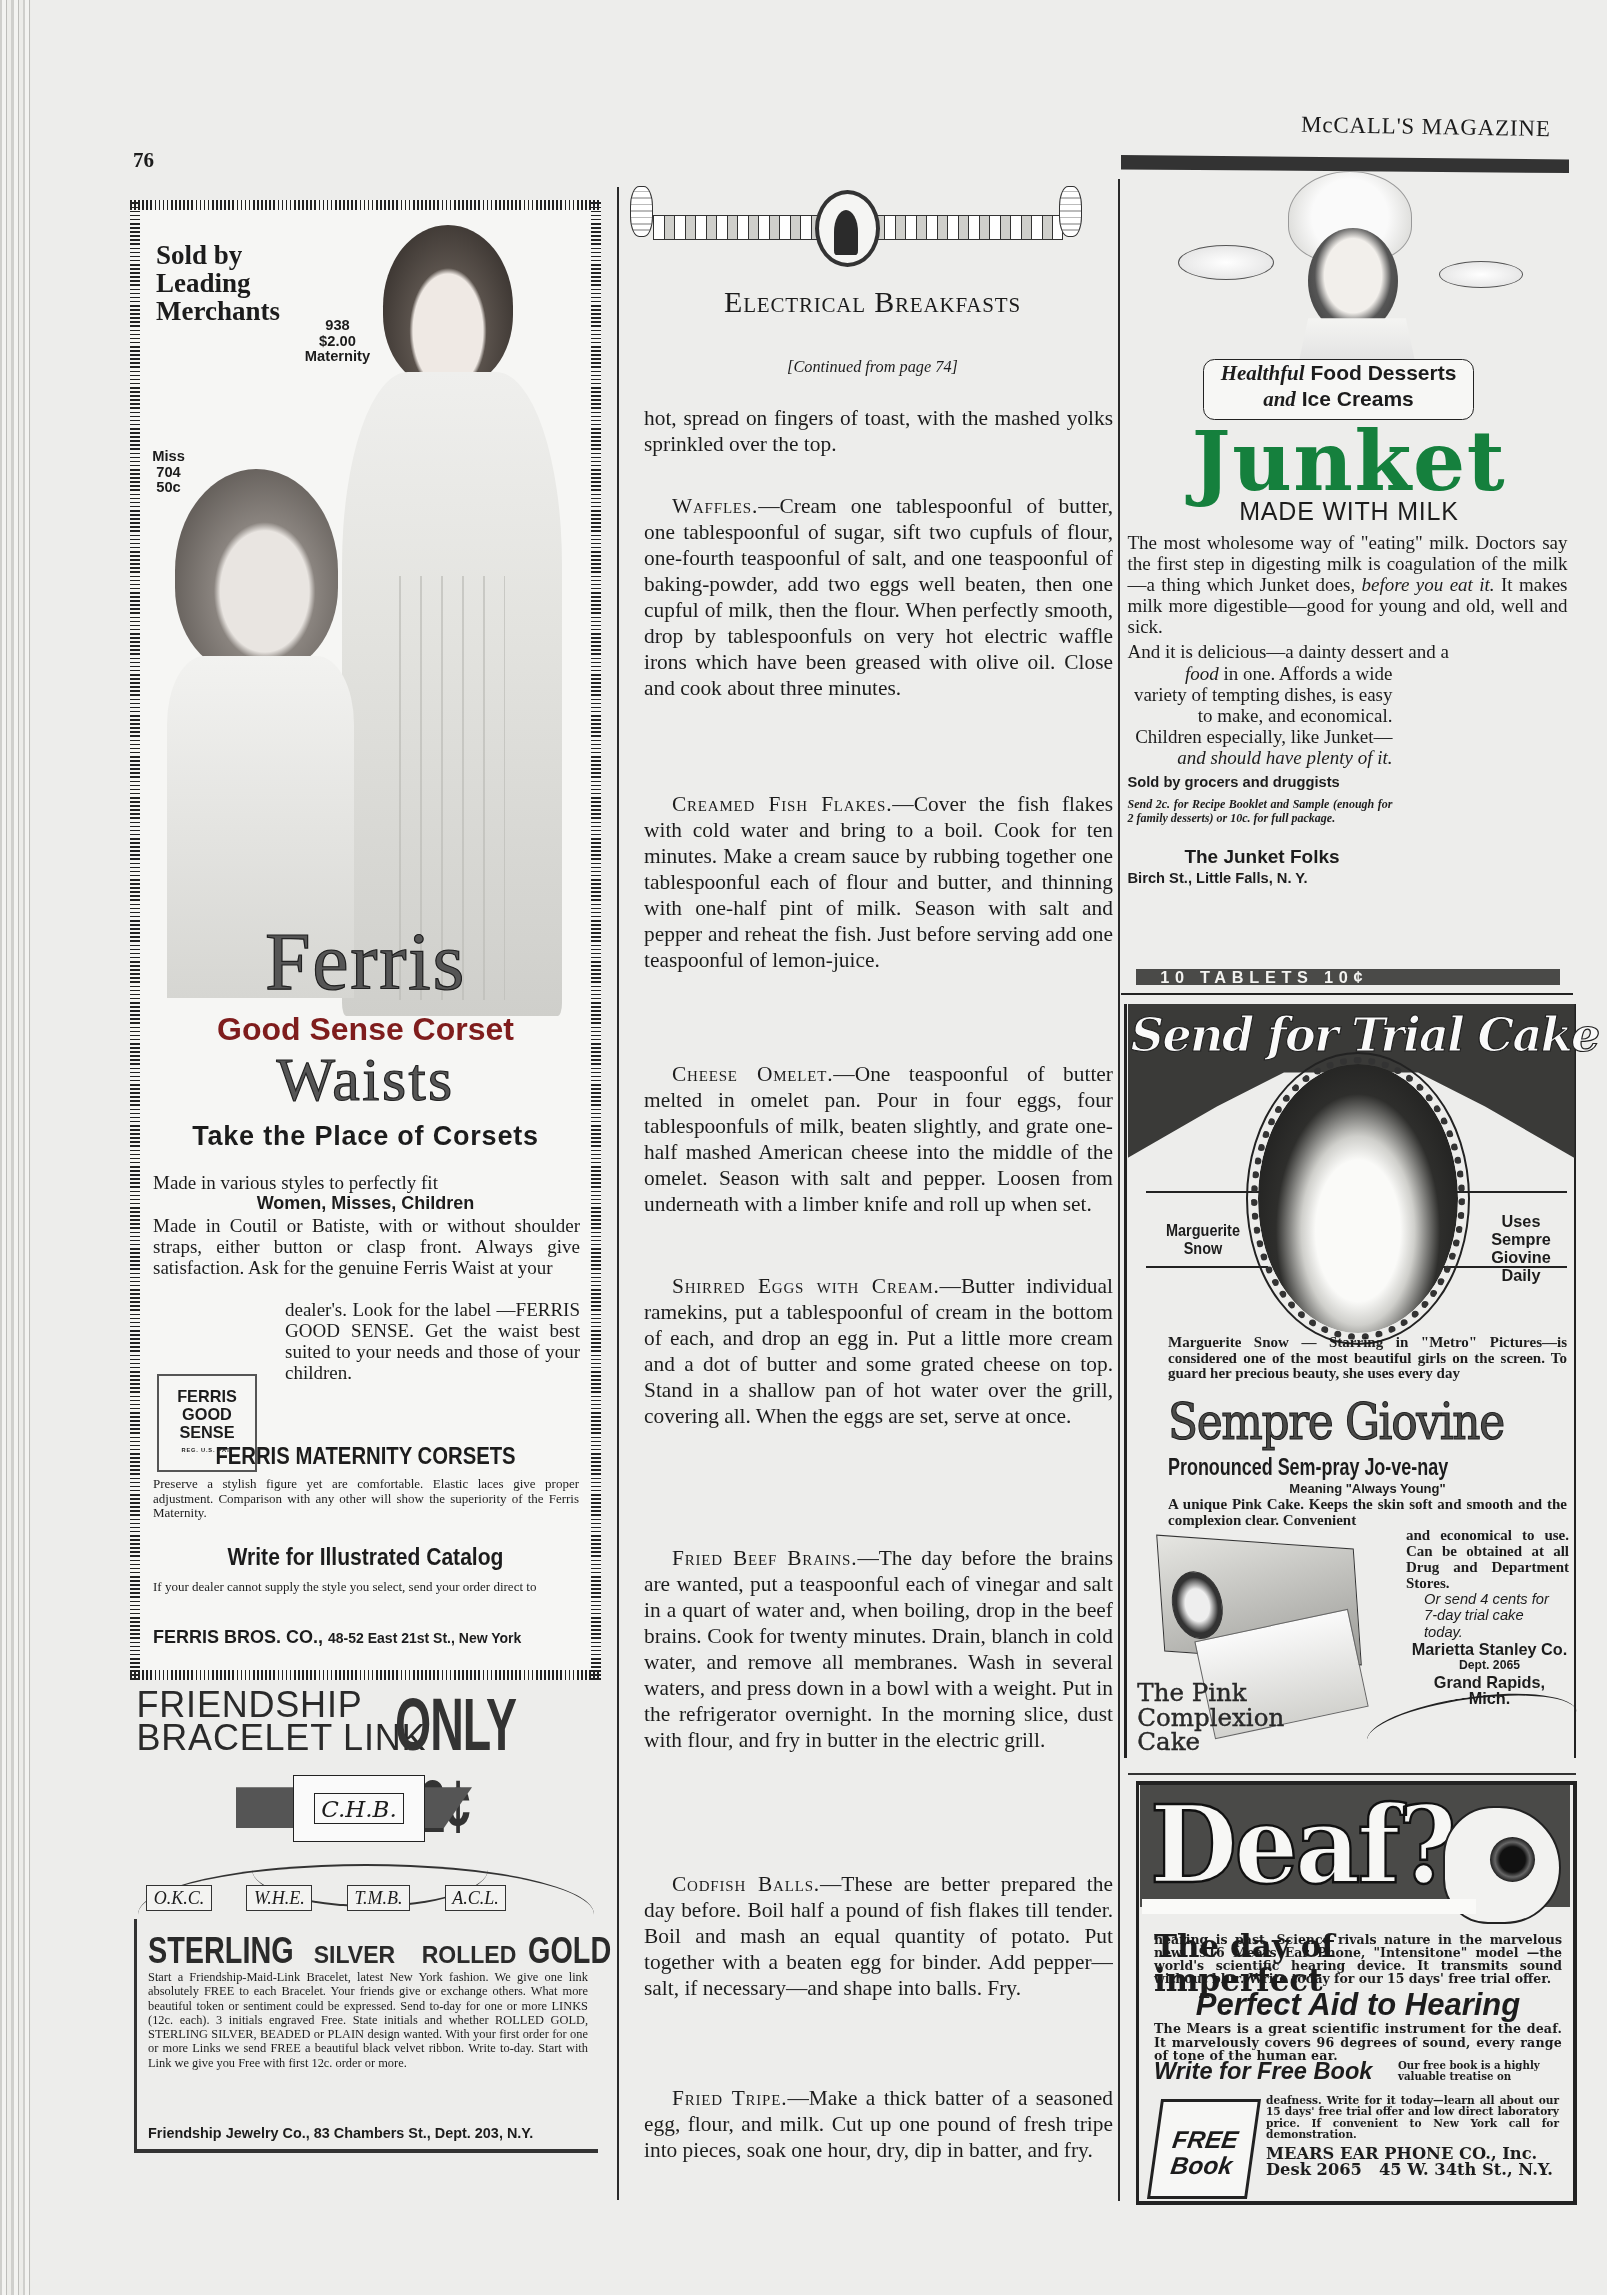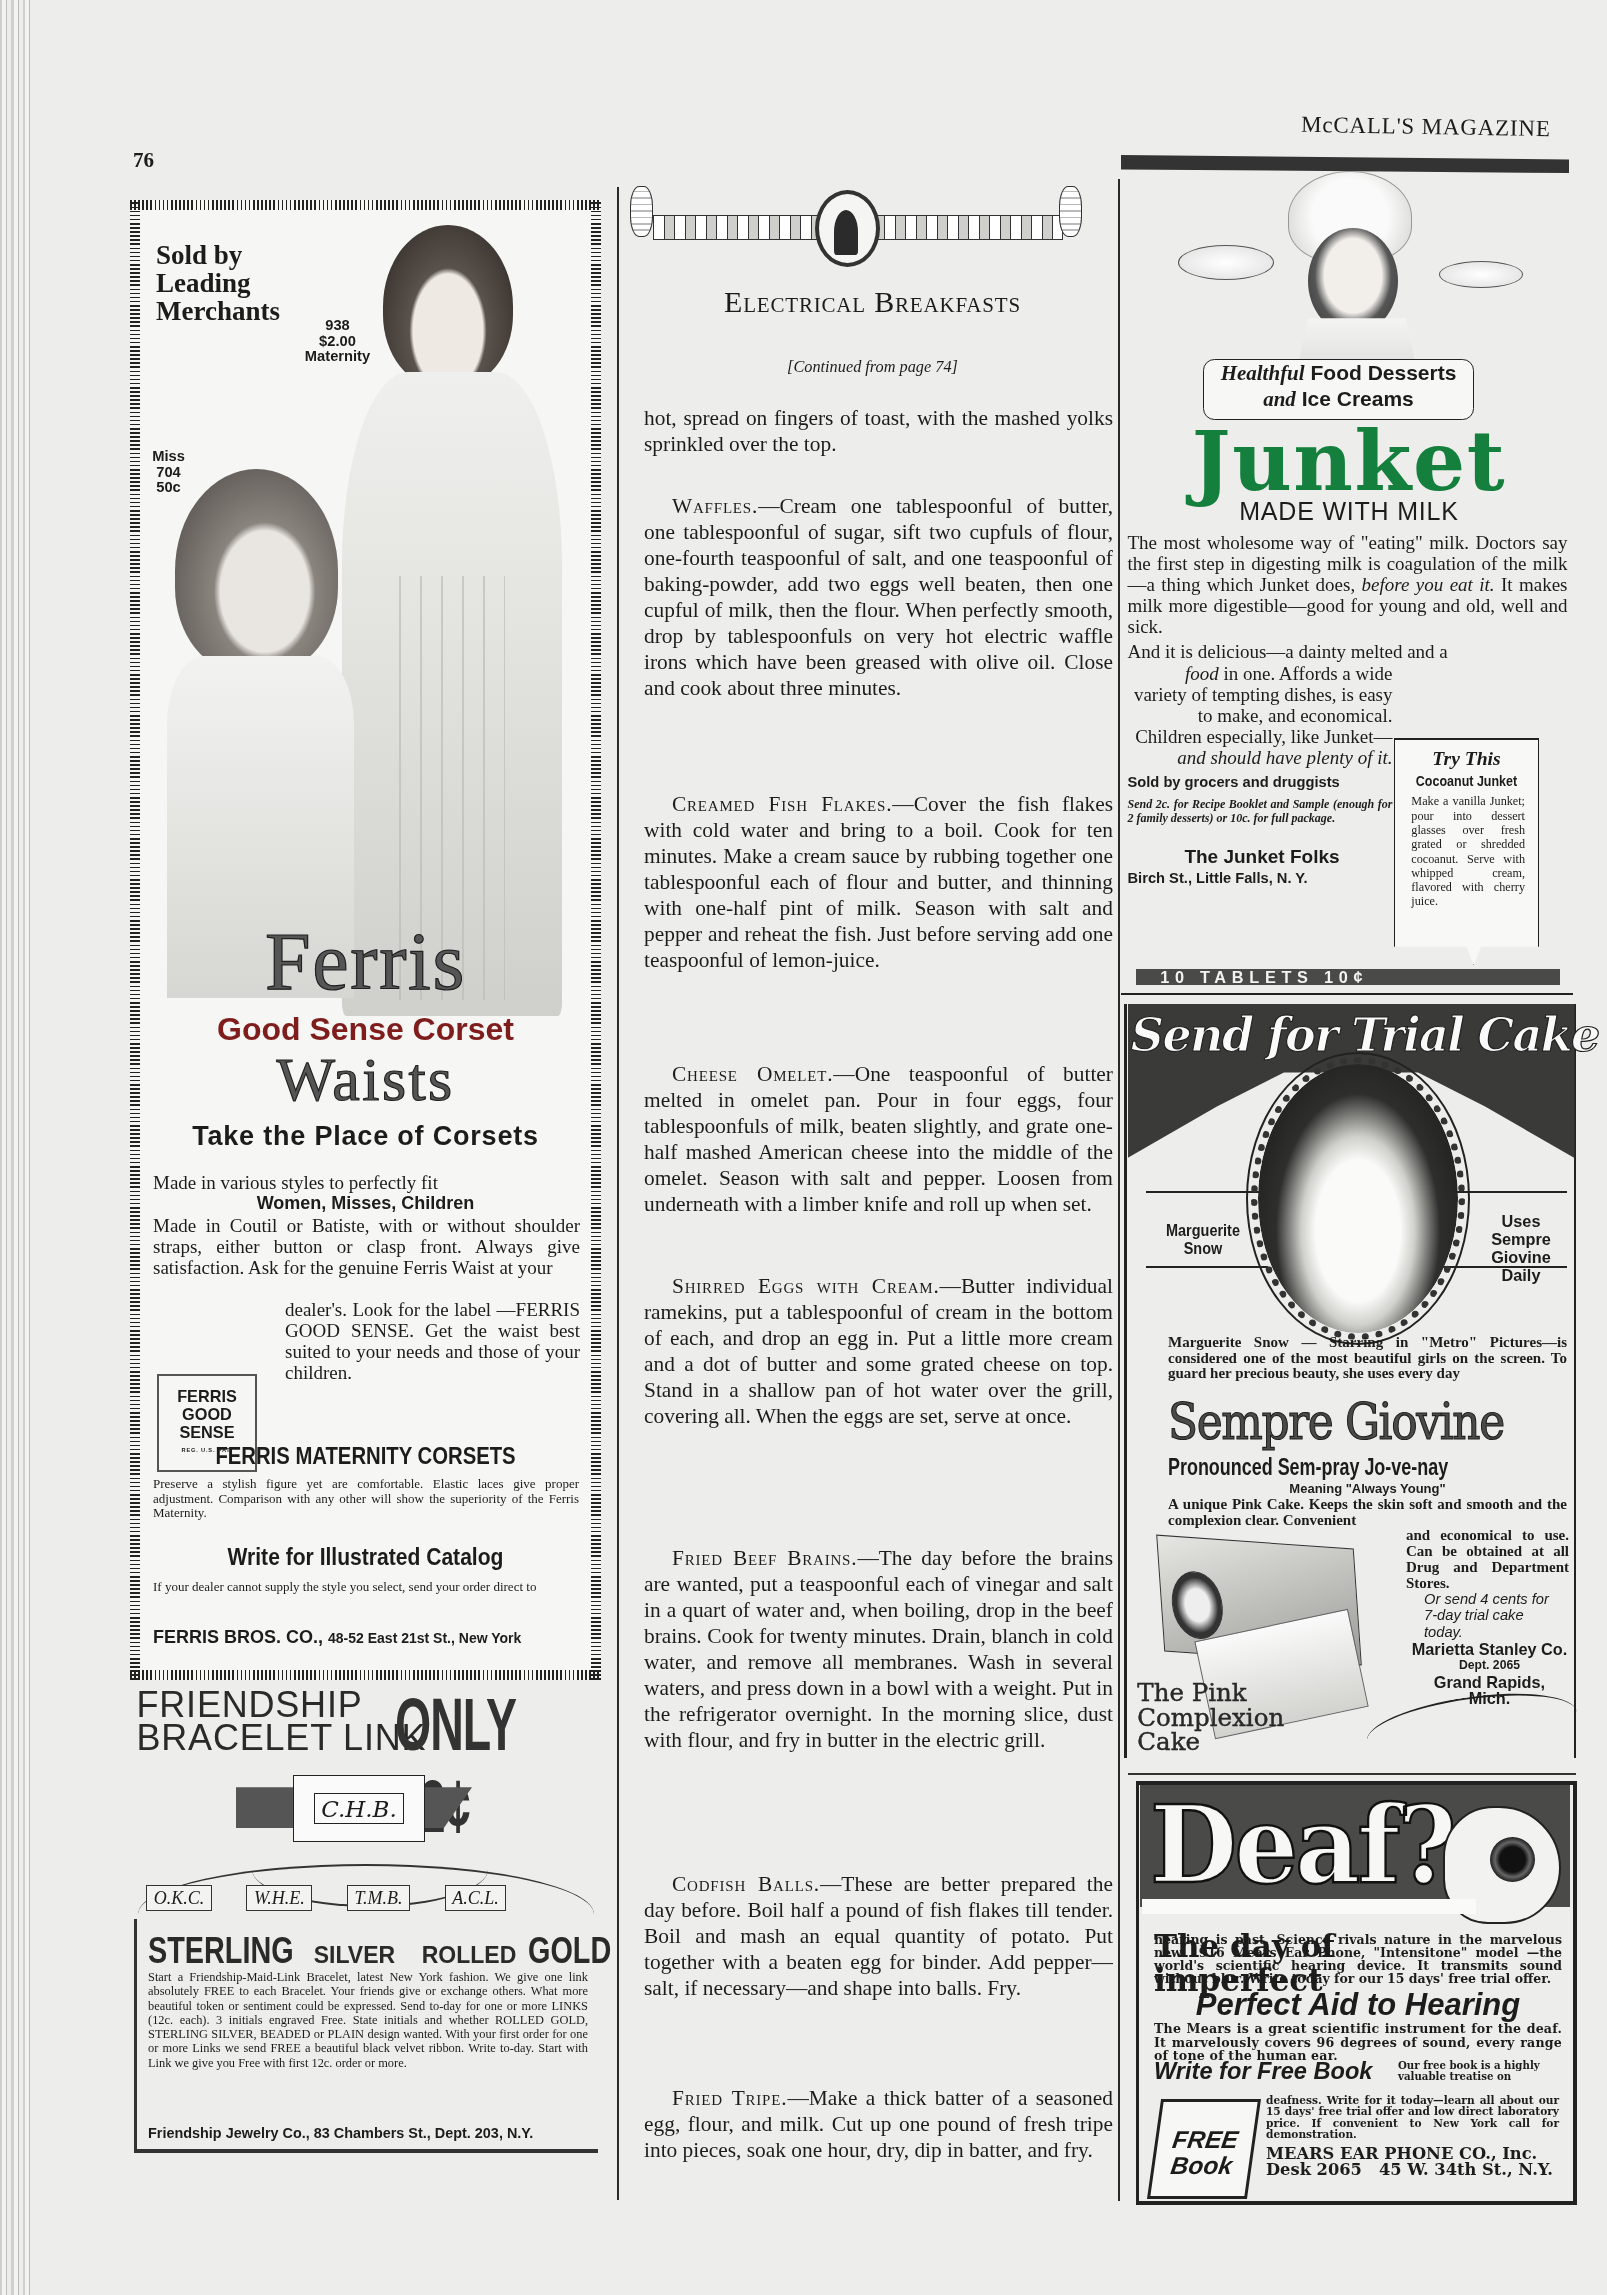--- a/index.html
+++ b/index.html
@@ -298,37 +298,32 @@
     <div><i>Healthful</i> <span>Food Desserts</span></div>
     <div><i>and</i> <span>Ice Creams</span></div>
   </div>
   <div class="abs c jk-logo">Junket</div>
   <div class="abs c jk-made">MADE WITH MILK</div>
 
   <div class="abs jk-body j" style="top:377px;">
     <span>The most wholesome way of "eating" milk. Doctors say the first step in digesting milk is coagulation of the milk—a thing which Junket does, </span><i>before you eat it.</i><span> It makes milk more digestible—good for young and old, well and sick.</span>
   </div>
   <div class="abs jk-body j" style="top:486px;">
-    <span>And it is delicious—a dainty melted and a </span>
+    <span>And it is delicious—a dainty dessert and a </span>
   </div>
 
   <div class="abs jk-left" style="top:508px;text-align:right;">
     <i>food</i><span> in one. Affords a wide variety of tempting dishes, is easy to make, and economical. Children especially, like Junket—</span> <i>and should have plenty of it.</i>
   </div>
 
   <div class="abs jk-sold">Sold by grocers and druggists</div>
   <div class="abs jk-send">Send 2c. for Recipe Booklet and Sample (enough for 2 family desserts) or 10c. for full package.</div>
   <div class="abs c jk-folks">The Junket Folks</div>
   <div class="abs jk-birch">Birch St.,   Little Falls, N. Y.</div>
 
-  <div class="abs jk-try">
-    <div class="t1">Try This</div>
-    <div class="t2">Cocoanut Junket</div>
-    <div class="t3">Make a vanilla Junket; pour into dessert glasses over fresh grated or shredded cocoanut. Serve with whipped cream, flavored with cherry juice.</div>
-  </div>
   <div class="abs jk-tablets">10 TABLETS 10¢</div>
   <div class="abs jk-rule"></div>
 </div>
 
 <div id="sempre" class="abs">
   <div class="abs sg-border"></div>
   <div class="abs sg-border2"></div>
   <div class="abs sg-drape"></div>
   <div class="abs sg-title">Send for Trial Cake</div>
   <div class="abs sg-ribbon-l"></div>

